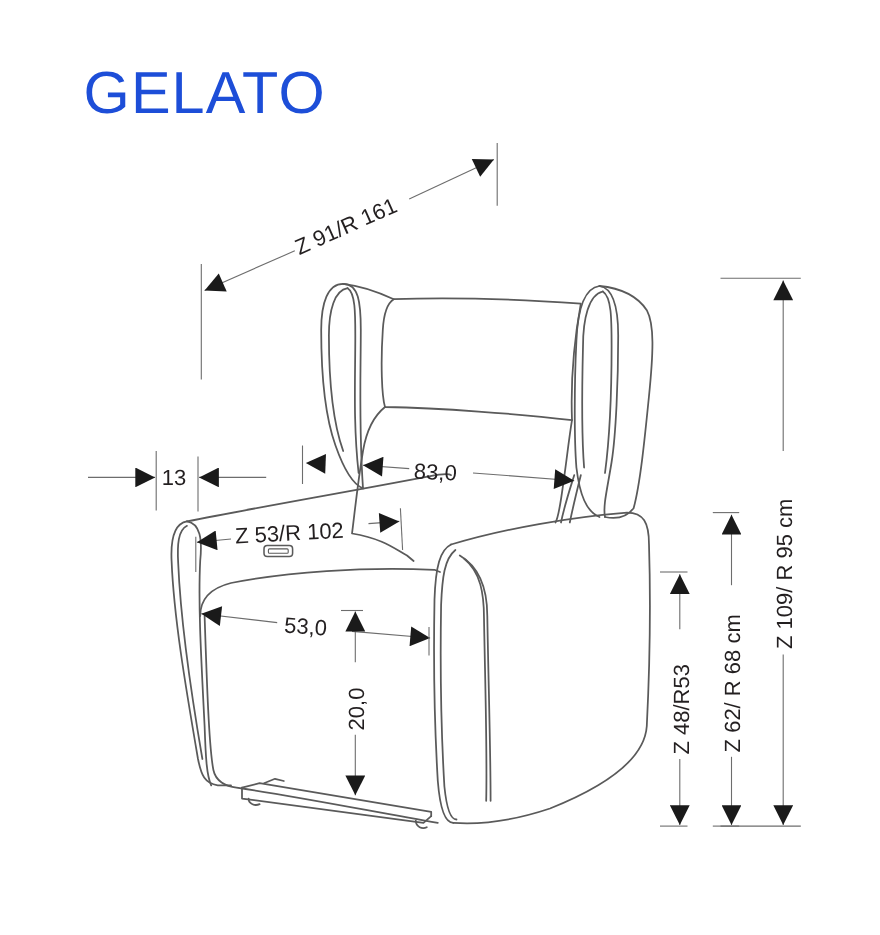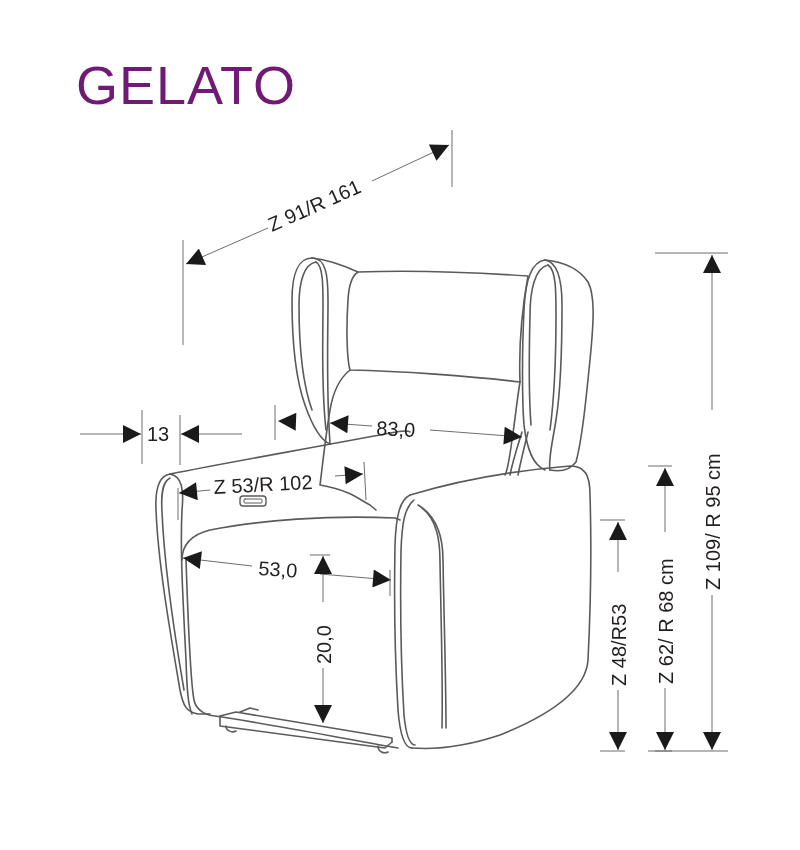--- a/index.html
+++ b/index.html
@@ -1,17 +1,17 @@
 <!DOCTYPE html>
 <html><head>
   <meta charset="utf-8">
   <style>
     html, body { margin:0; padding:0; background:#ffffff; }
     body { width:800px; height:850px; position:relative; overflow:hidden; font-family:"Liberation Sans", sans-serif; }
-    #title { position:absolute; left:76px; top:58px; font-size:54px; color:#701a75; letter-spacing:1px; font-weight:400; line-height:1; }
+    #title { position:absolute; left:76px; top:58px; font-size:54px; color:#1d4ed8; letter-spacing:1px; font-weight:400; line-height:1; }
     svg#diagram { position:absolute; left:0; top:0; }
     .lbl { font-family:"Liberation Sans", sans-serif; fill:#231f20; }
   </style>
 </head>
 <body>
 
 <div id="title">GELATO</div>
 
 <svg id="diagram" width="800" height="850" viewBox="0 0 800 850" xmlns="http://www.w3.org/2000/svg">
   <defs>

